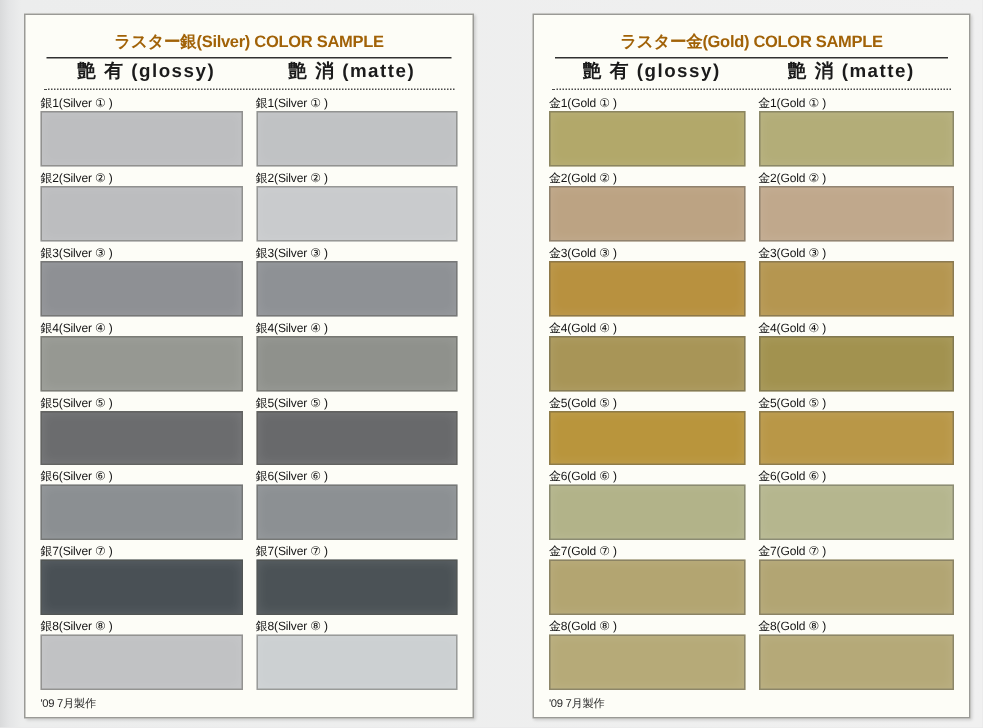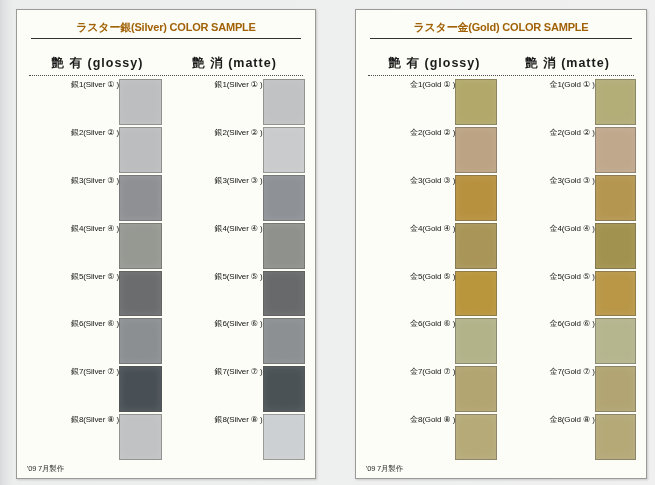--- a/index.html
+++ b/index.html
@@ -36,21 +36,21 @@
     font-weight: bold;
     letter-spacing: -0.2px;
     color: #a16207;
     padding-bottom: 3px;
     margin: 2px 4px 0 4px;
     border-bottom: 1.6px solid #303030;
     white-space: nowrap;
   }
   .subhead {
     display: flex;
-    margin: 16px 2px 0 2px;
+    margin: 0 2px 0 2px;
     padding-bottom: 3px;
     border-bottom: 1.5px dotted #4a4a4a;
     justify-content: flex-end;
   }
   .subhead div {
     flex: 1;
     text-align: center;
     font-size: 12.5px;
     font-weight: bold;
     color: #1b1b1b;
@@ -65,23 +65,23 @@
   }
   .row {
     flex: 1;
     display: flex;
     gap: 9px;
     min-height: 0;
   }
   .cell {
     flex: 1;
     display: flex;
+    flex-direction: column;
     min-height: 0;
     padding-bottom: 2px;
-    margin-left: 44px;
   }
   .swlabel {
     font-size: 8px;
     color: #141414;
     line-height: 11px;
     height: 11px;
     white-space: nowrap;
     letter-spacing: -0.1px;
   }
   .swatch {

